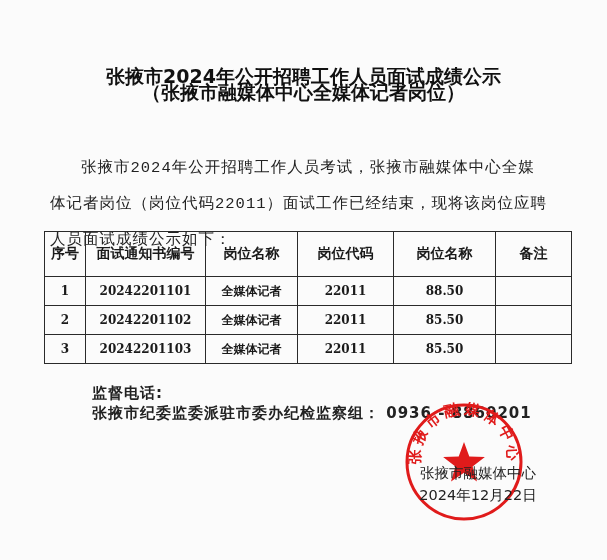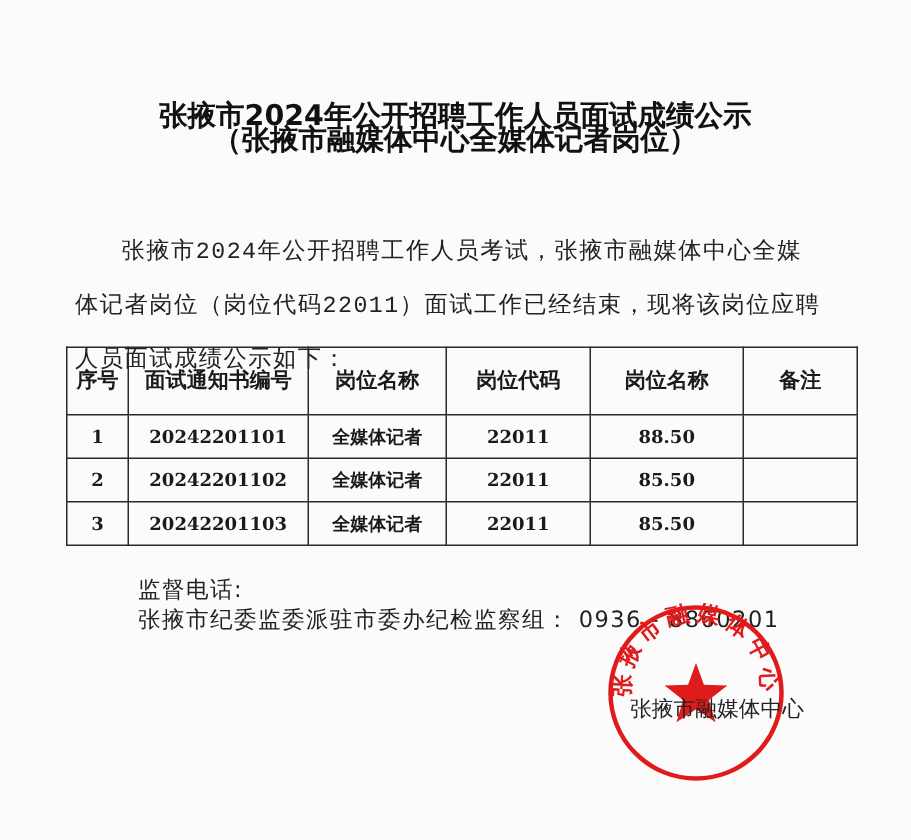--- a/index.html
+++ b/index.html
@@ -31,21 +31,21 @@
   table.scores th, table.scores td {
     border: 1.5px solid #2a2a2a; text-align: center; padding: 0;
     color: #1a1a1a;
     font-family: Liberation Serif, serif;
   }
   table.scores th { height: 44px; font-size: 14px; font-weight: bold; }
   table.scores td { height: 28px; font-size: 12px; font-family: "DejaVu Serif", "Liberation Serif", serif; font-weight: bold; }
   .contact {
     position: absolute; left: 92px; top: 383px;
     font-family: "DejaVu Sans", "Liberation Sans", sans-serif;
-    font-size: 15px; line-height: 20px; letter-spacing: 1px; color: #222;
+    font-size: 15px; line-height: 20px; letter-spacing: 1px; color: #222; font-weight: bold;
   }
   .stamp {
     position: absolute; left: 404px; top: 402px; width: 120px; height: 120px;
   }
   .signature {
     position: absolute; left: 398px; top: 462px; width: 160px; text-align: center;
     font-family: "DejaVu Sans", "Liberation Sans", sans-serif;
     font-size: 14.5px; line-height: 22px; color: #222;
   }
 </style>
@@ -107,13 +107,14 @@
   </defs>
   <circle cx="60" cy="60" r="57" fill="none" stroke="#e01b1b" stroke-width="3"></circle>
   <text font-family="DejaVu Sans, sans-serif" font-size="15" font-weight="bold" fill="#e01b1b" letter-spacing="4">
     <textPath href="#arc" startOffset="50%" text-anchor="middle">张掖市融媒体中心</textPath>
   </text>
   <polygon points="60,40 65.3,54.5 80.9,55 68.6,64.6 73,79.5 60,70.8 47,79.5 51.4,64.6 39.1,55 54.7,54.5" fill="#e01b1b"></polygon>
 </svg>
 
 <div class="signature">
   <div>张掖市融媒体中心</div>
+  <div>2024年12月22日</div>
 </div>
 
 </body></html>

